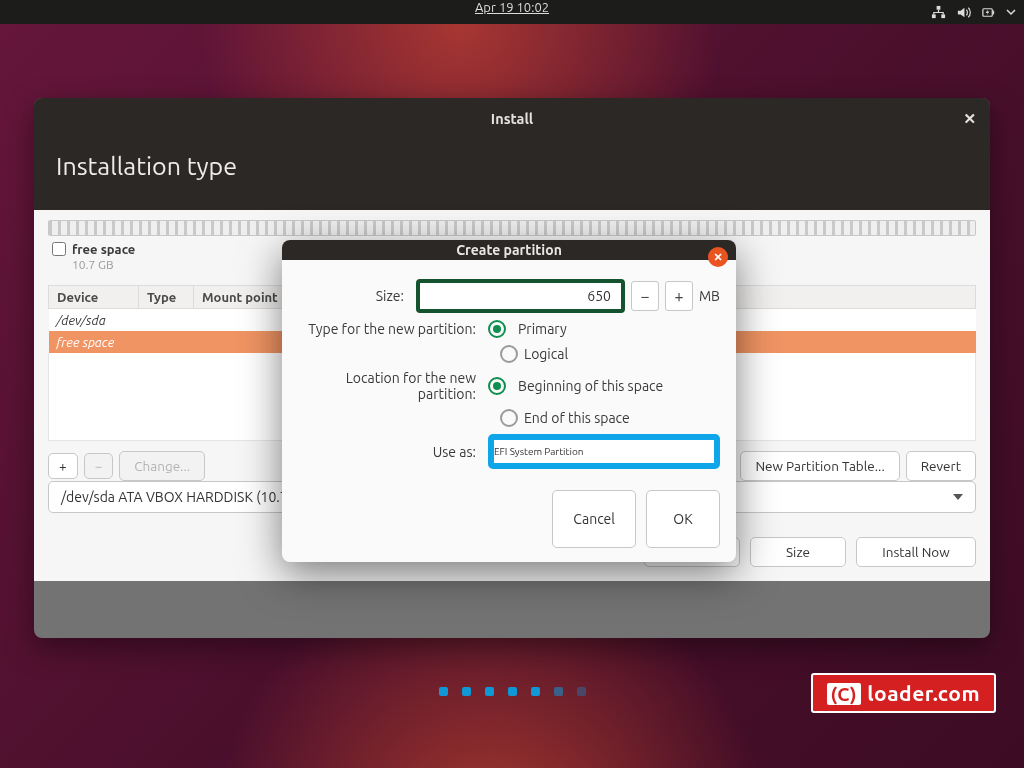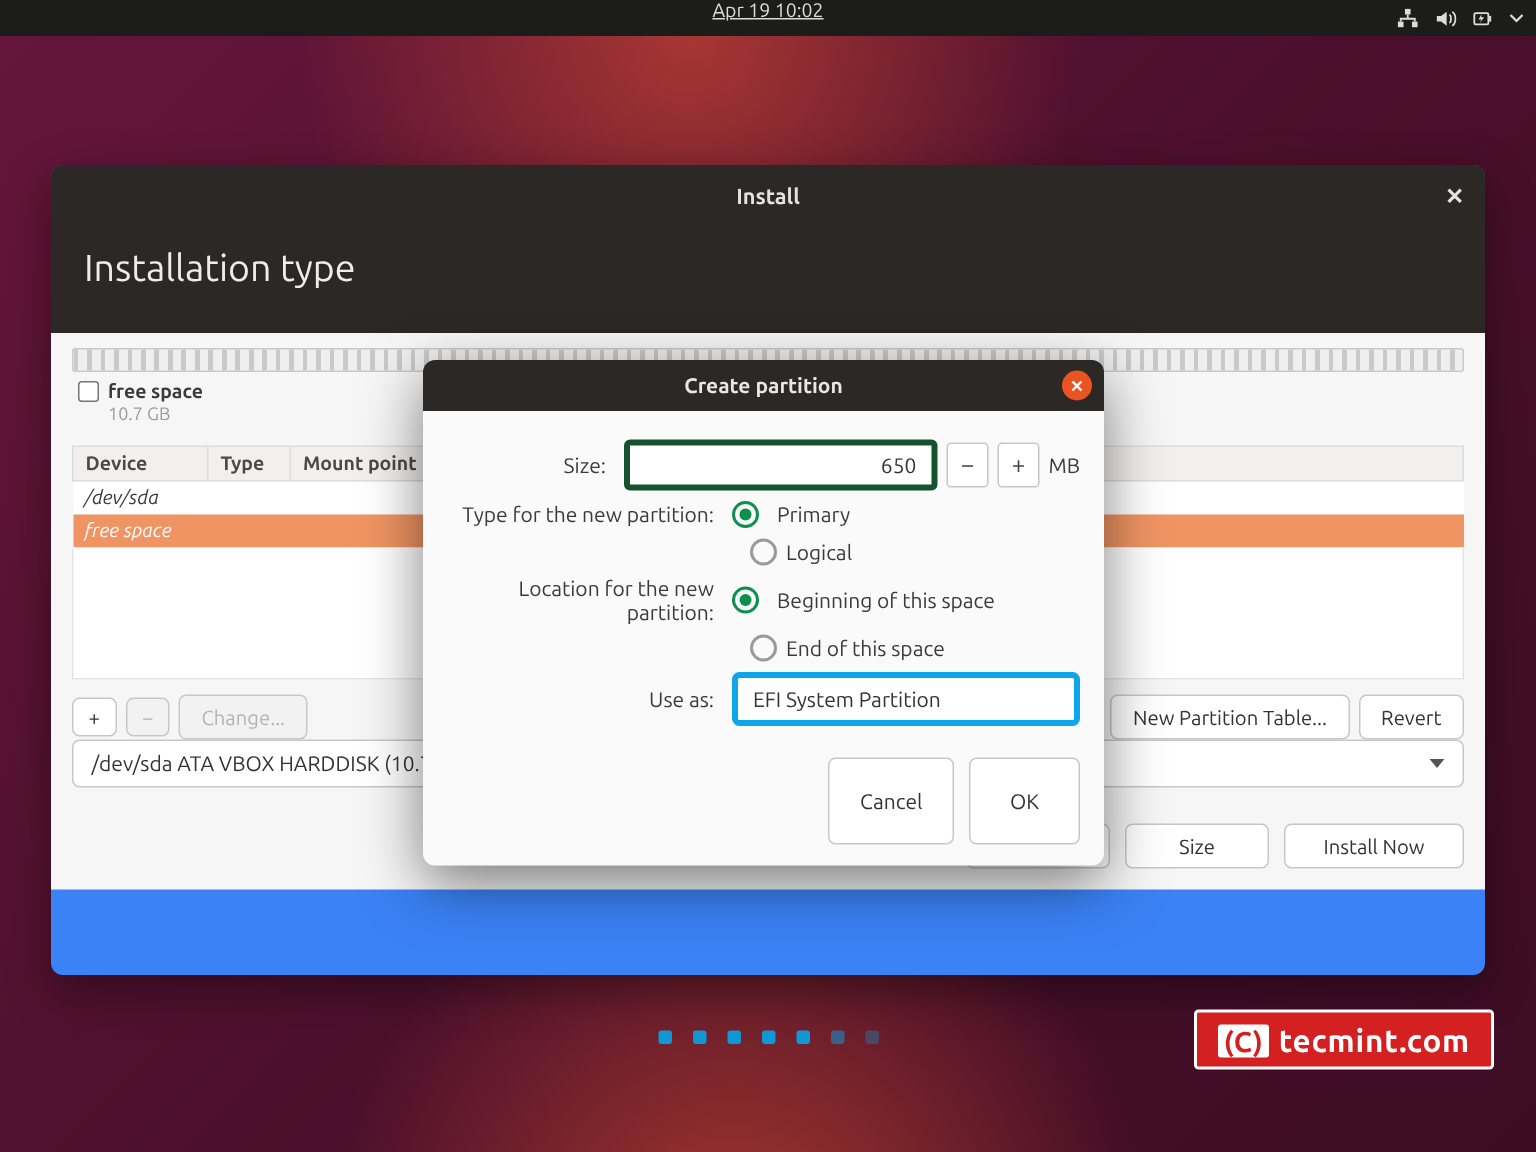--- a/index.html
+++ b/index.html
@@ -13,21 +13,21 @@
       linear-gradient(135deg, #66163b 0%, #4a0f2c 55%, #3d0c24 100%);
   }
 
   
   .topbar { position:absolute; top:0; left:0; right:0; height:24px; background:#1c1c1b; color:#dcdcdc; font-size:13px; display:flex; align-items:flex-start; justify-content:center; z-index:5;text-decoration:underline; }
   .topbar .tray { position:absolute; right:8px; top:0; height:24px; display:flex; align-items:center; gap:10px; color:#dcdcdc; }
   .tray svg { width:15px; height:15px; fill:#dcdcdc; display:block; }
   .tray .chev svg{ width:10px; height:10px;}
 
   
-  .window { position:absolute; top:110px; left:34px; width:956px; height:540px; background:#3b82f6; border-radius:8px; box-shadow:0 10px 30px rgba(0,0,0,.4); overflow:hidden; }
+  .window { position:absolute; top:98px; left:34px; width:956px; height:540px; background:#737373; border-radius:8px; box-shadow:0 10px 30px rgba(0,0,0,.4); overflow:hidden; }
   .win-titlebar { height:40px; background:#2b2826; display:flex; align-items:center; justify-content:center; color:#e5e2df; font-size:14.5px; font-weight:600; position:relative; }
   .win-titlebar .close { position:absolute; right:14px; top:12px; color:#e5e2df; font-size:15px; }
   .win-header { background:#2b2826; padding:14px 22px 30px; }
   .win-header h1 { color:#efedeb; font-size:25px; font-weight:400; }
   .win-body { padding:0 14px 14px; background:#f6f6f6; }
 
   
   .part-bar-wrap { padding:10px 0 6px; }
   .part-bar { height:16px; background:repeating-linear-gradient(90deg,#c9c9c9 0 3px,#efefef 3px 9px); border:1px solid #c8c8c8; border-radius:2px; }
   .free-label { display:flex; align-items:center; gap:6px; padding:6px 4px 2px; font-size:13px; color:#3a3a3a; }
@@ -58,35 +58,35 @@
   .dot { width:9px; height:9px; background:#0f97d6; border-radius:2px; }
   .dot.dim { opacity:.55; }
   .dot.more { opacity:.35; }
 
   
   .watermark { position:absolute; right:28px; bottom:55px; background:#d42020; color:#fff; font-weight:700; font-size:21px; padding:6px 14px; border:2px solid #fff; border-radius:3px; letter-spacing:.5px; }
   .watermark span.c { background:#fff; color:#d42020; padding:0 4px; border-radius:2px; margin-right:6px; font-size:19px;}
 
   
   .modal { position:absolute; top:240px; left:282px; width:454px; background:#fafafa; border-radius:8px; box-shadow:0 12px 40px rgba(0,0,0,.5); overflow:hidden; z-index:30; }
-  .modal-title { height:34px; background:#2b2826; color:#e9e6e3; display:flex; align-items:center; justify-content:center; font-size:14px; font-weight:600; position:relative; }
+  .modal-title { height:20px; background:#2b2826; color:#e9e6e3; display:flex; align-items:center; justify-content:center; font-size:14px; font-weight:600; position:relative; }
   .modal-title .xbtn { position:absolute; right:8px; top:7px; width:20px; height:20px; border-radius:50%; background:#e95420; color:#fff; display:flex; align-items:center; justify-content:center; font-size:11px; font-weight:700; }
   .modal-body { padding:12px 16px 14px; }
   .mrow { display:flex; align-items:center; margin:7px 0; font-size:14px; color:#3a3a3a; }
   .mlabel { width:190px; text-align:right; padding-right:12px; }
   .mctrl { flex:1; display:flex; align-items:center; gap:6px; }
   .size-in { flex:1; border:4px solid #14532d; border-radius:4px; padding:5px 10px; text-align:right; font-size:14px; color:#333; }
   .step-btn { width:28px; height:30px; border:1px solid #c7c7c7; background:#fff; border-radius:3px; font-size:16px; color:#444; display:flex; align-items:center; justify-content:center; }
   .mb { font-size:14px; color:#3a3a3a; }
   .radio { width:18px; height:18px; border:2px solid #9a9a9a; border-radius:50%; display:inline-flex; align-items:center; justify-content:center; flex-shrink:0; }
   .radio.sel { border-color:#0f8f4f; }
   .radio.sel::after { content:""; width:8px; height:8px; border-radius:50%; background:#0f8f4f; }
   .radio-lbl { margin-left:6px; }
   .opt-indent { padding-left:202px; display:flex; align-items:center; margin:6px 0; font-size:14px; color:#3a3a3a; }
-  .modal-select { flex:1; display:flex; align-items:center; justify-content:space-between; background:#fff; border:4px solid #0ea5e9; border-radius:5px; padding:6px 10px; font-size:14px; color:#333; }
+  .modal-select { flex:1; display:flex; align-items:center; justify-content:space-between; background:#fff; border:6px solid #0ea5e9; border-radius:5px; padding:6px 0; font-size:10px; color:#333; }
   .modal-foot { display:flex; justify-content:flex-end; gap:10px; padding:0 16px 14px; }
   .mbtn { background:#fff; border:1px solid #c7c7c7; border-radius:5px; padding:20px 20px; font-size:14px; color:#333; }
 </style>
 </head>
 <body>
 
 <div class="wallpaper"></div>
 
 <div class="topbar">
   <span>Apr 19  10:02</span>
@@ -237,14 +237,14 @@
   <div class="dot"></div>
   <div class="dot"></div>
   <div class="dot"></div>
   <div class="dot"></div>
   <div class="dot"></div>
   <div class="dot dim"></div>
   <div class="dot more"></div>
 </div>
 
 <div class="watermark">
-  <span class="c">(C)</span><span>tecmint.com</span>
+  <span class="c">(C)</span><span>loader.com</span>
 </div>
 
 </body></html>

